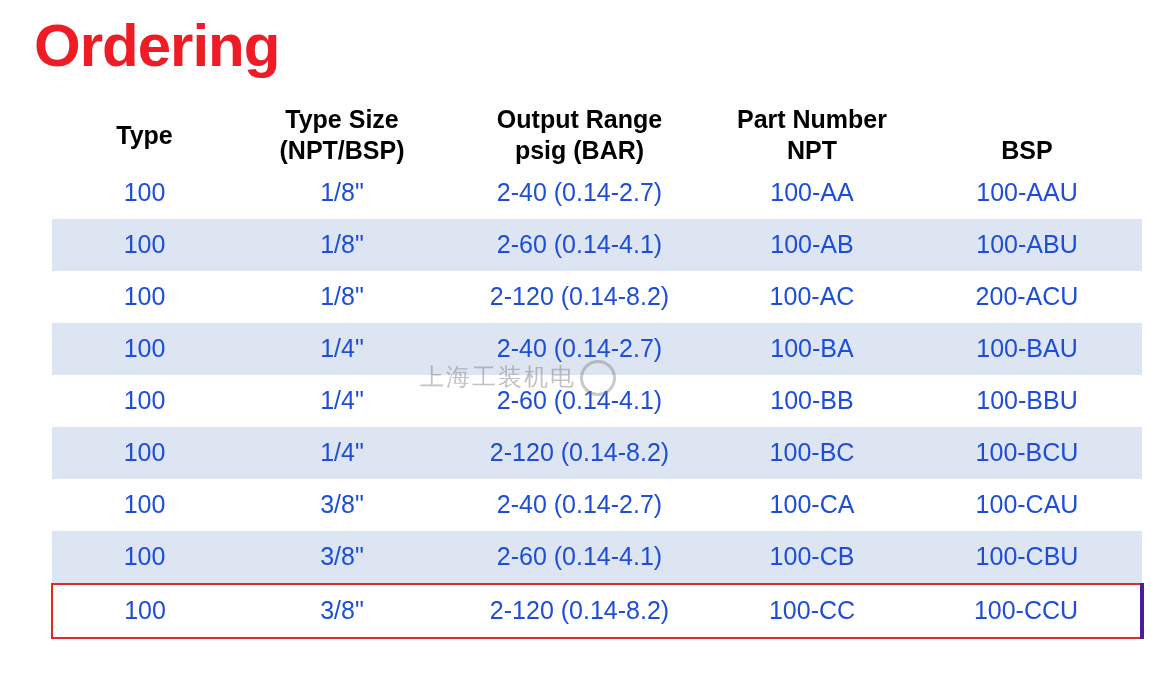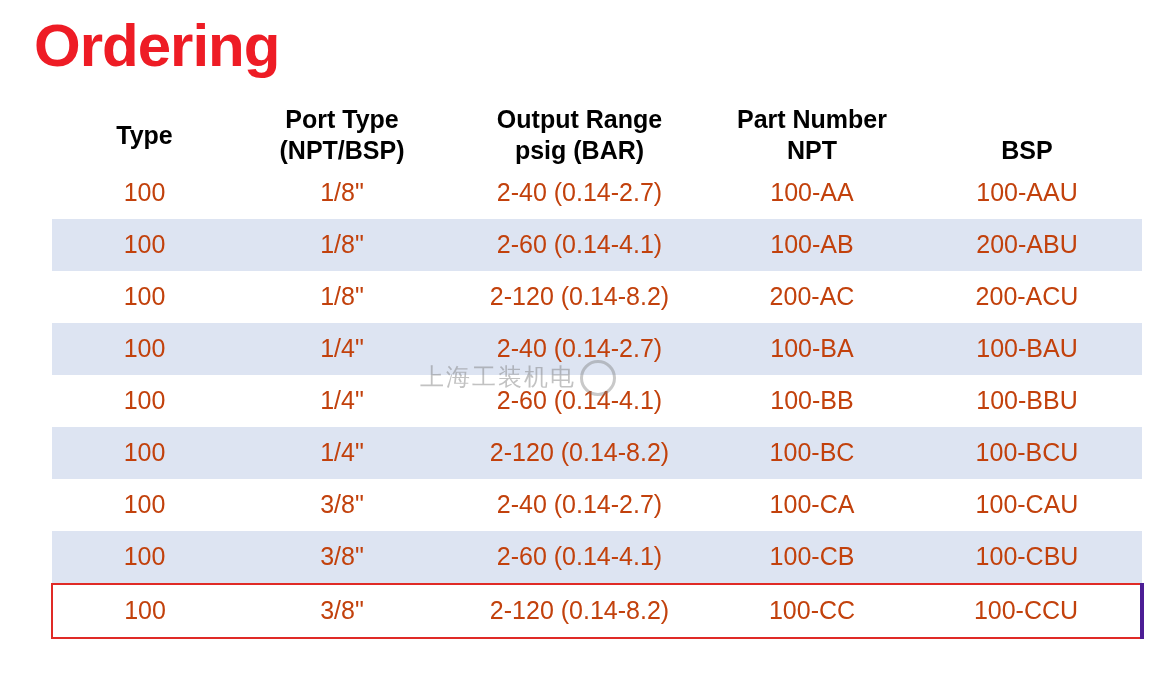--- a/index.html
+++ b/index.html
@@ -51,21 +51,21 @@
     font-size: 25.5px;
     line-height: 1.25;
     padding-bottom: 6px;
   }
   thead th .sub {
     display: block;
   }
   tbody td {
     height: 52px;
     font-weight: normal;
-    color: #c2410c;
+    color: #1d4ed8;
   }
   tbody tr.alt td {
     background: #dde4f2;
   }
   tbody tr.highlight td {
     border-top: 2px solid #e02a26;
     border-bottom: 2px solid #e02a26;
     background: #ffffff;
   }
   tbody tr.highlight td:first-child {
@@ -115,21 +115,21 @@
       <col class="c-range">
       <col class="c-npt">
       <col class="c-bsp">
     </colgroup>
     <thead>
       <tr>
         <th>
           <span>Type</span>
         </th>
         <th>
-          <span>Port Type</span>
+          <span>Type Size</span>
           <span class="sub">(NPT/BSP)</span>
         </th>
         <th>
           <span>Output Range</span>
           <span class="sub">psig (BAR)</span>
         </th>
         <th>
           <span>Part Number</span>
           <span class="sub">NPT</span>
         </th>
@@ -145,27 +145,27 @@
           <td>1/8"</td>
           <td>2-40 (0.14-2.7)</td>
           <td>100-AA</td>
           <td>100-AAU</td>
         </tr>
         <tr class="alt">
           <td>100</td>
           <td>1/8"</td>
           <td>2-60 (0.14-4.1)</td>
           <td>100-AB</td>
-          <td>200-ABU</td>
+          <td>100-ABU</td>
         </tr>
         <tr>
           <td>100</td>
           <td>1/8"</td>
           <td>2-120 (0.14-8.2)</td>
-          <td>200-AC</td>
+          <td>100-AC</td>
           <td>200-ACU</td>
         </tr>
         <tr class="alt">
           <td>100</td>
           <td>1/4"</td>
           <td>2-40 (0.14-2.7)</td>
           <td>100-BA</td>
           <td>100-BAU</td>
         </tr>
         <tr>

